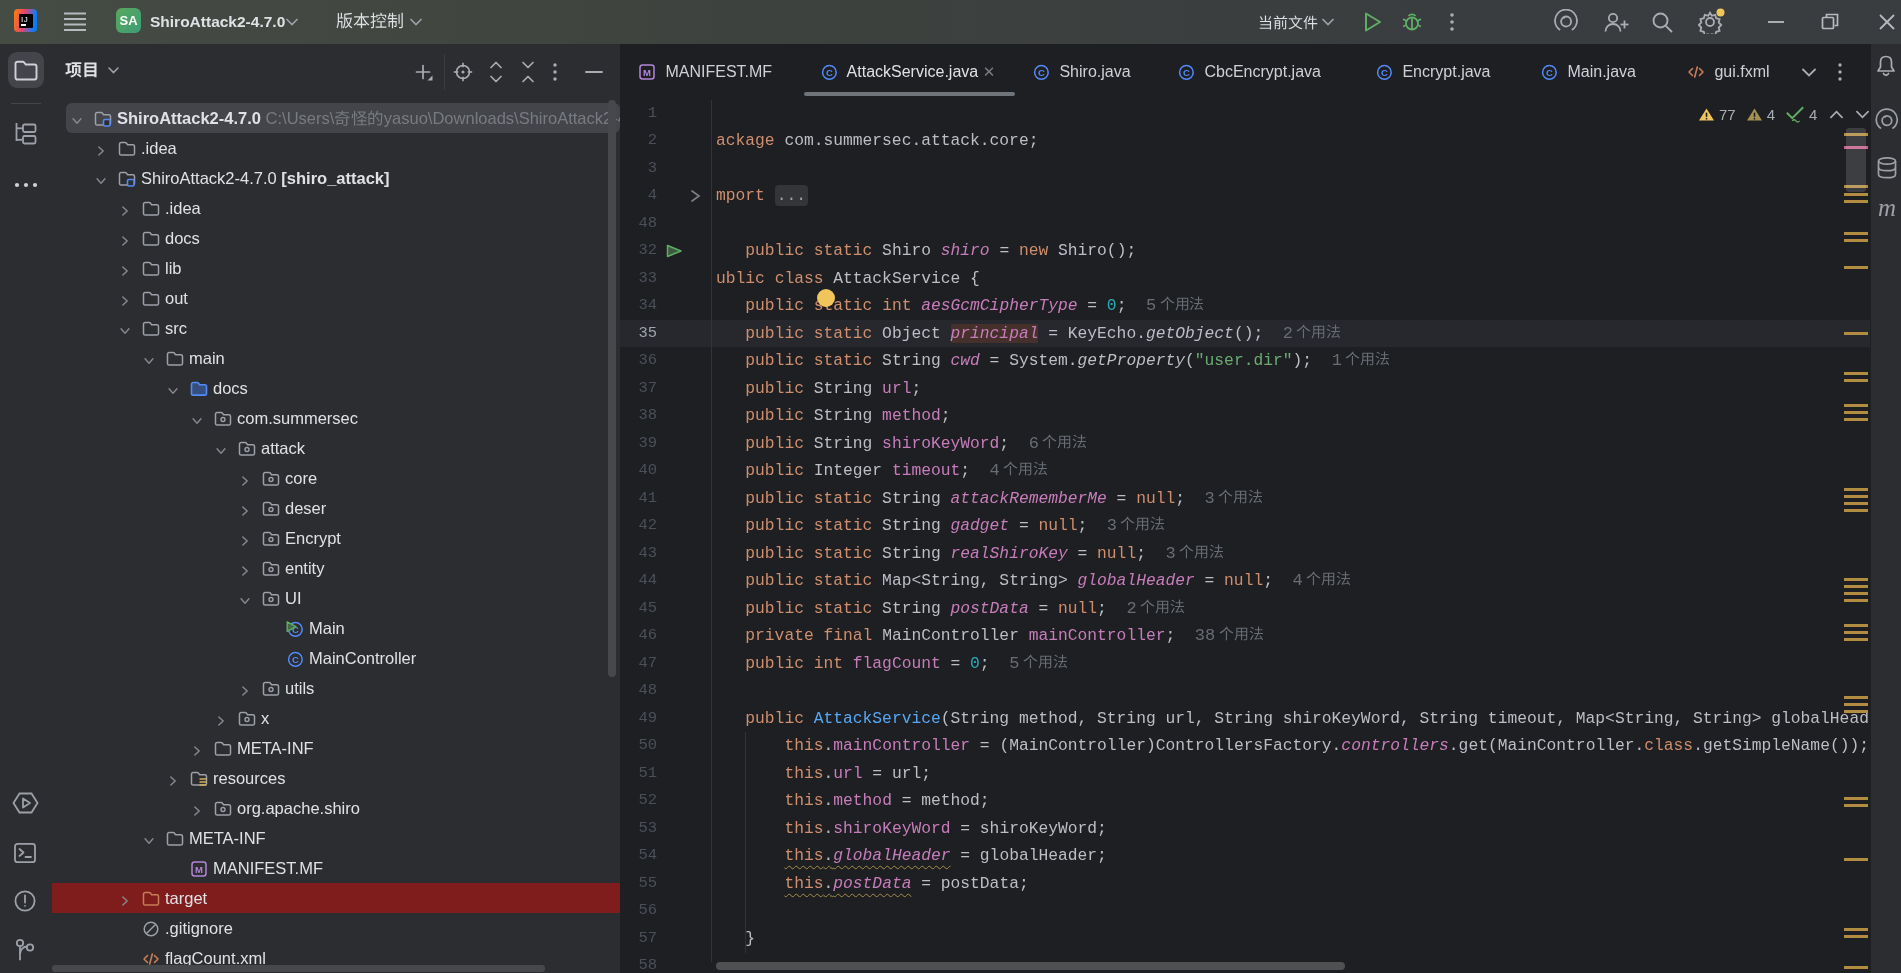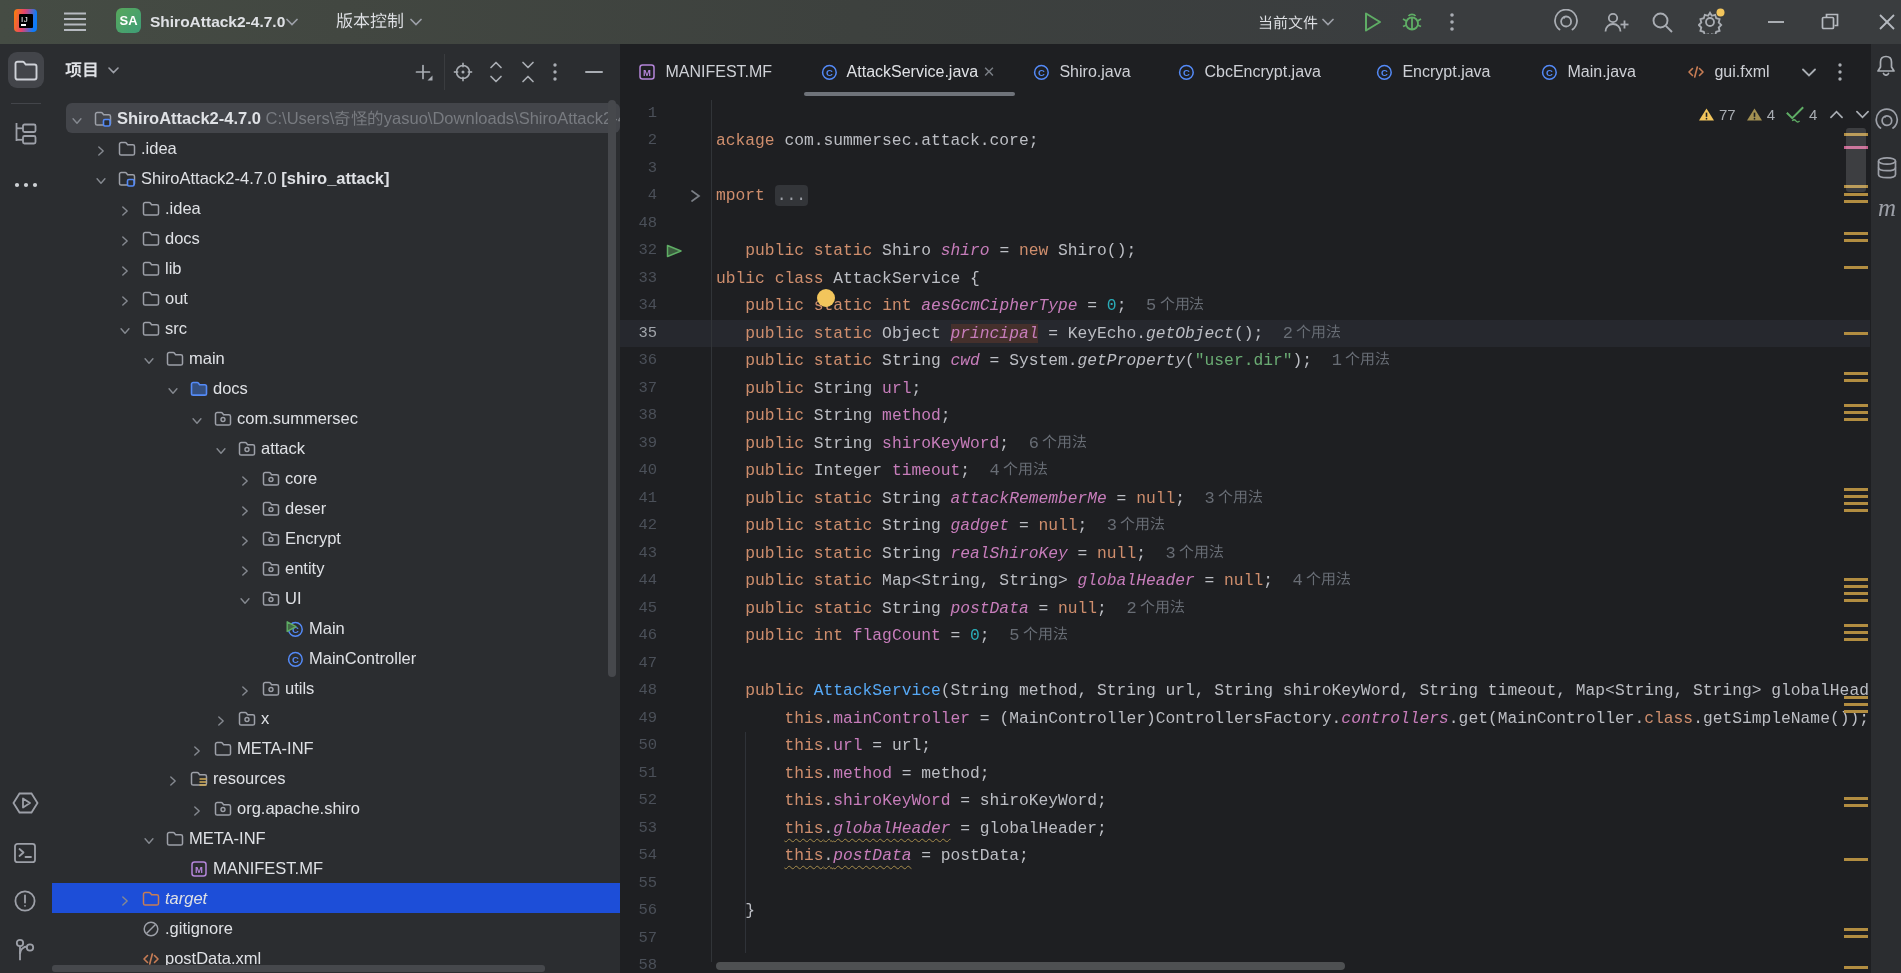--- a/index.html
+++ b/index.html
@@ -6,21 +6,21 @@
 .abs { position:absolute; }
 .cjk { display:inline-block; width:1em; height:1em; vertical-align:-0.14em; fill:currentColor; }
 #titlebar { position:absolute; left:0; top:0; width:1901px; height:44px;
   background:linear-gradient(90deg,#454c44 0%,#424741 18%,#3d413e 45%,#3a3d3f 75%,#3a3d3f 100%); }
 .t { position:absolute; top:12px; color:#DFE1E5; font-size:17px; }
 #stripe { position:absolute; left:0; top:44px; width:52px; height:929px; background:#2B2D30; }
 #tree { position:absolute; left:52px; top:44px; width:568px; height:929px; background:#2B2D30; overflow:hidden; }
 #thead { position:relative; height:59px; }
 .tr { position:relative; height:30px; line-height:30px; color:#DFE1E5; font-size:16.5px; white-space:nowrap; overflow:hidden; }
 .tr.sel { background:#43454A; border-radius:6px; margin-left:14px; }
-.tr.tgt { background:#1d4ed8;font-style:italic; }
+.tr.tgt { background:#7f1d1d; }
 .cw { display:inline-block; width:24px; vertical-align:middle; }
 .tc { width:14px; height:14px; vertical-align:middle; }
 .ti { width:18px; height:18px; vertical-align:-4px; margin-right:5px; }
 .gry { color:#787B80; }
 #tabs { position:absolute; left:620px; top:44px; width:1250px; height:56px; background:#1E1F22; }
 .tab { position:absolute; top:0; height:56px; line-height:56px; font-size:16px; color:#CED0D6; white-space:nowrap; }
 #editor { position:absolute; left:620px; top:100px; width:1250px; height:873px; background:#1E1F22; overflow:hidden; }
 #curline { position:absolute; left:0; top:219.5px; width:1250px; height:27.5px; background:#26282E; }
 #gutter { position:absolute; left:0; top:-0.5px; width:37px; text-align:right;
   font-family:"Liberation Mono",monospace; font-size:15.5px; color:#4B5059; }
@@ -437,21 +437,21 @@
       <div class="tr " style="padding-left:66px"><span class="cw"></span><svg class="ti" viewBox="0 0 18 18">
           <circle cx="9" cy="9" r="6.8" fill="none" stroke="#9DA0A8" stroke-width="1.5"></circle>
           <path d="M4.5 13.5 L13.5 4.5" stroke="#9DA0A8" stroke-width="1.5"></path>
         </svg><span class="tl">.gitignore</span></div>
       <div class="tr " style="padding-left:66px"><span class="cw"></span><svg class="ti" viewBox="0 0 18 18">
           <g stroke="#C77D55" stroke-width="1.6" fill="none" stroke-linecap="round" stroke-linejoin="round">
             <path d="M5.5 5.5 L2 9 L5.5 12.5"></path>
             <path d="M12.5 5.5 L16 9 L12.5 12.5"></path>
             <path d="M10.3 4 L7.7 14"></path>
           </g>
-        </svg><span class="tl">postData.xml</span></div>
+        </svg><span class="tl">flagCount.xml</span></div>
     </div>
   <div class="abs" style="left:556px;top:56px;width:8px;height:577px;border-radius:4px;background:#46484C"></div>
   <div class="abs" style="left:0px;top:921px;width:493px;height:7px;border-radius:3px;background:#46484C"></div>
 </div>
 
 <div id="tabs">
   <span class="tab" style="left:18px"><svg class="ti" viewBox="0 0 18 18">
         <rect x="2" y="2" width="14" height="14" rx="2.5" fill="none" stroke="#B485D9" stroke-width="1.5"></rect>
         <text x="9" y="12.8" font-size="9.5" font-weight="bold" fill="#B485D9" text-anchor="middle" font-family="Liberation Sans">M</text>
       </svg> MANIFEST.MF</span>
@@ -606,20 +606,27 @@
           </svg><svg class="cjk" viewBox="0 0 1000 1000">
             <use href="#g13"></use>
           </svg></span></div>
       <div>   <b class="k">public</b> <b class="k">static</b> String <i class="fs">postData</i> = <b class="k">null</b>;  <span class="h">2 <svg class="cjk" viewBox="0 0 1000 1000">
             <use href="#g11"></use>
           </svg><svg class="cjk" viewBox="0 0 1000 1000">
             <use href="#g12"></use>
           </svg><svg class="cjk" viewBox="0 0 1000 1000">
             <use href="#g13"></use>
           </svg></span></div>
+      <div>   <b class="k">private</b> <b class="k">final</b> MainController <b class="f">mainController</b>;  <span class="h">38 <svg class="cjk" viewBox="0 0 1000 1000">
+            <use href="#g11"></use>
+          </svg><svg class="cjk" viewBox="0 0 1000 1000">
+            <use href="#g12"></use>
+          </svg><svg class="cjk" viewBox="0 0 1000 1000">
+            <use href="#g13"></use>
+          </svg></span></div>
       <div>   <b class="k">public</b> <b class="k">int</b> <b class="f">flagCount</b> = <b class="n">0</b>;  <span class="h">5 <svg class="cjk" viewBox="0 0 1000 1000">
             <use href="#g11"></use>
           </svg><svg class="cjk" viewBox="0 0 1000 1000">
             <use href="#g12"></use>
           </svg><svg class="cjk" viewBox="0 0 1000 1000">
             <use href="#g13"></use>
           </svg></span></div>
       <div></div>
       <div>   <b class="k">public</b> <b class="md">AttackService</b>(String method, String url, String shiroKeyWord, String timeout, Map&lt;String, String&gt; globalHeader, String postData) {</div>
       <div>       <b class="k">this</b>.<b class="f">mainController</b> = (MainController)ControllersFactory.<i class="fs">controllers</i>.get(MainController.<b class="k">class</b>.getSimpleName());</div>

